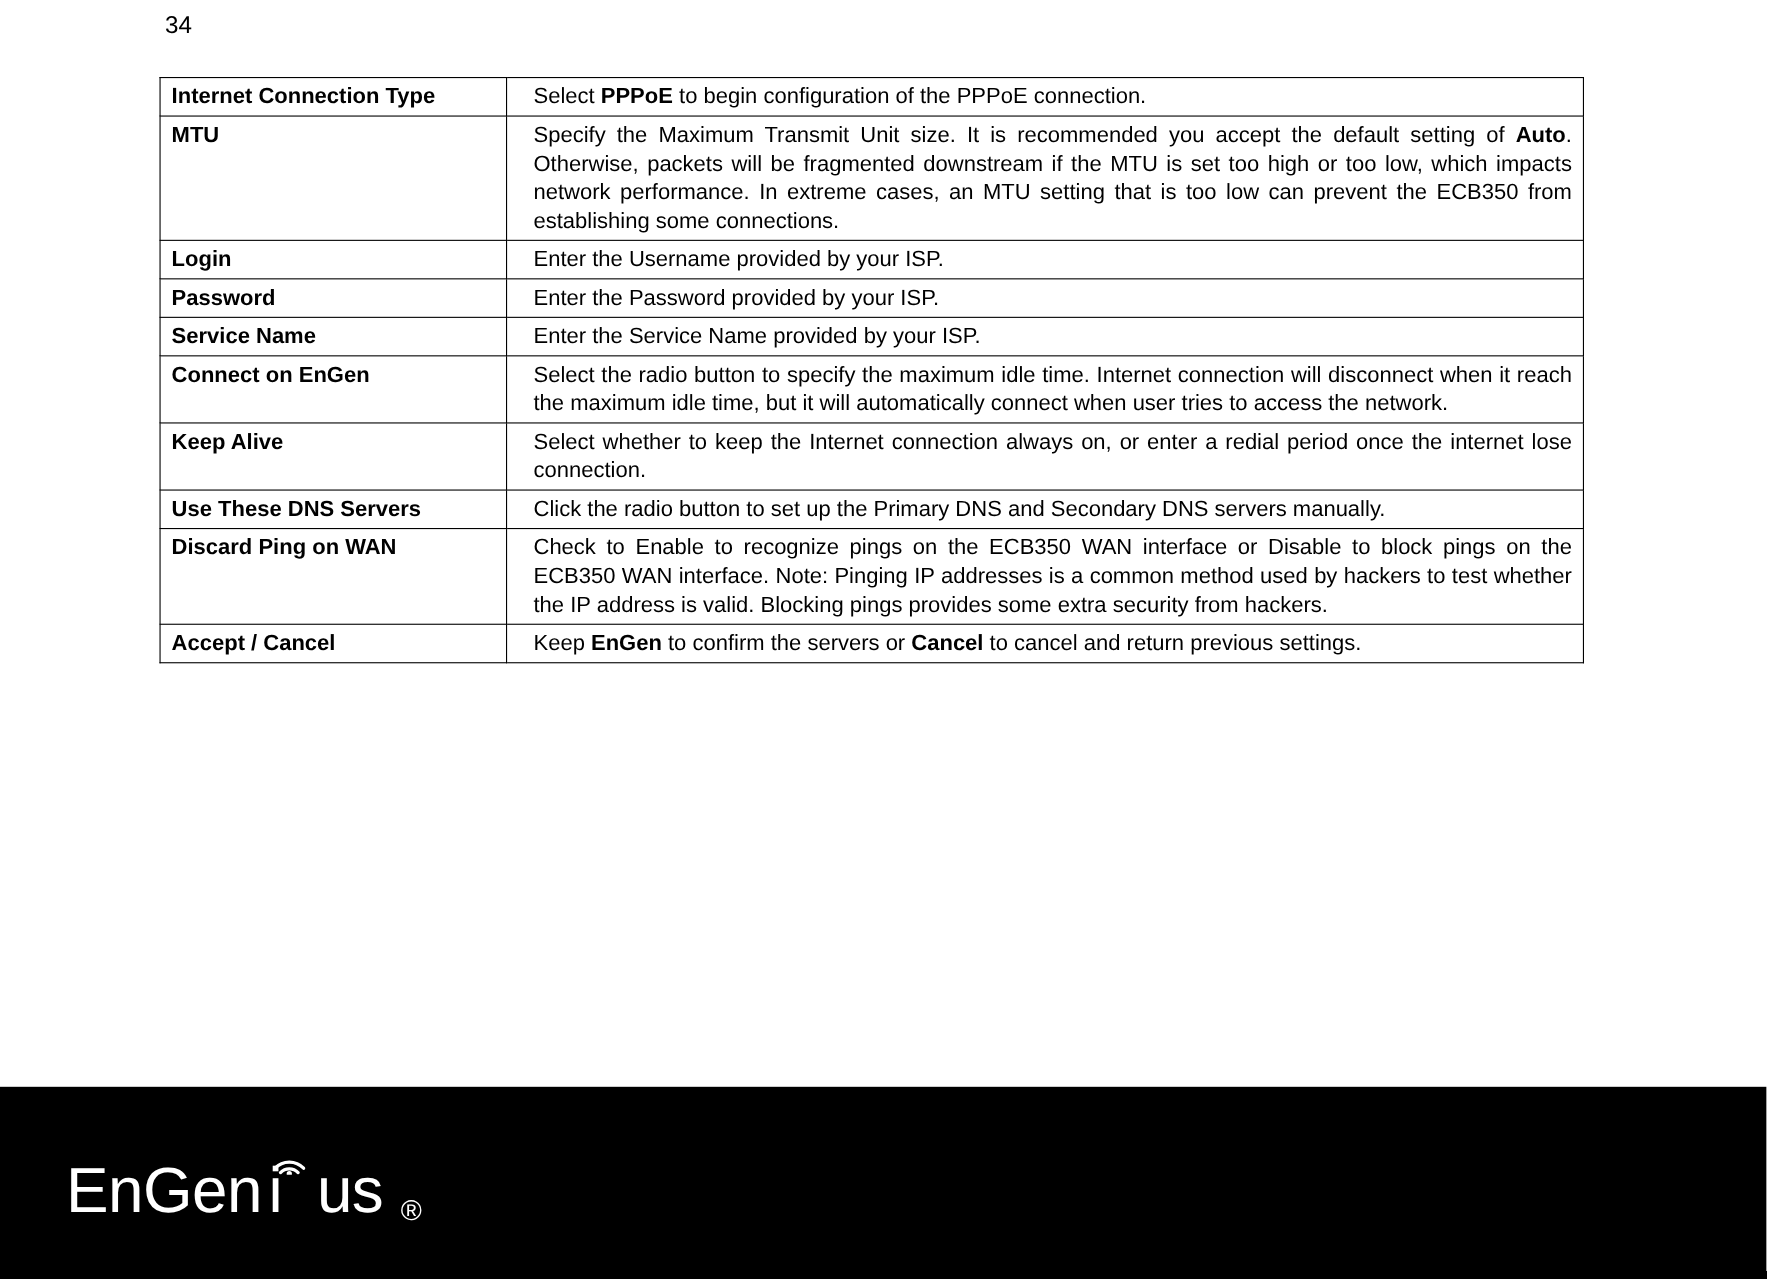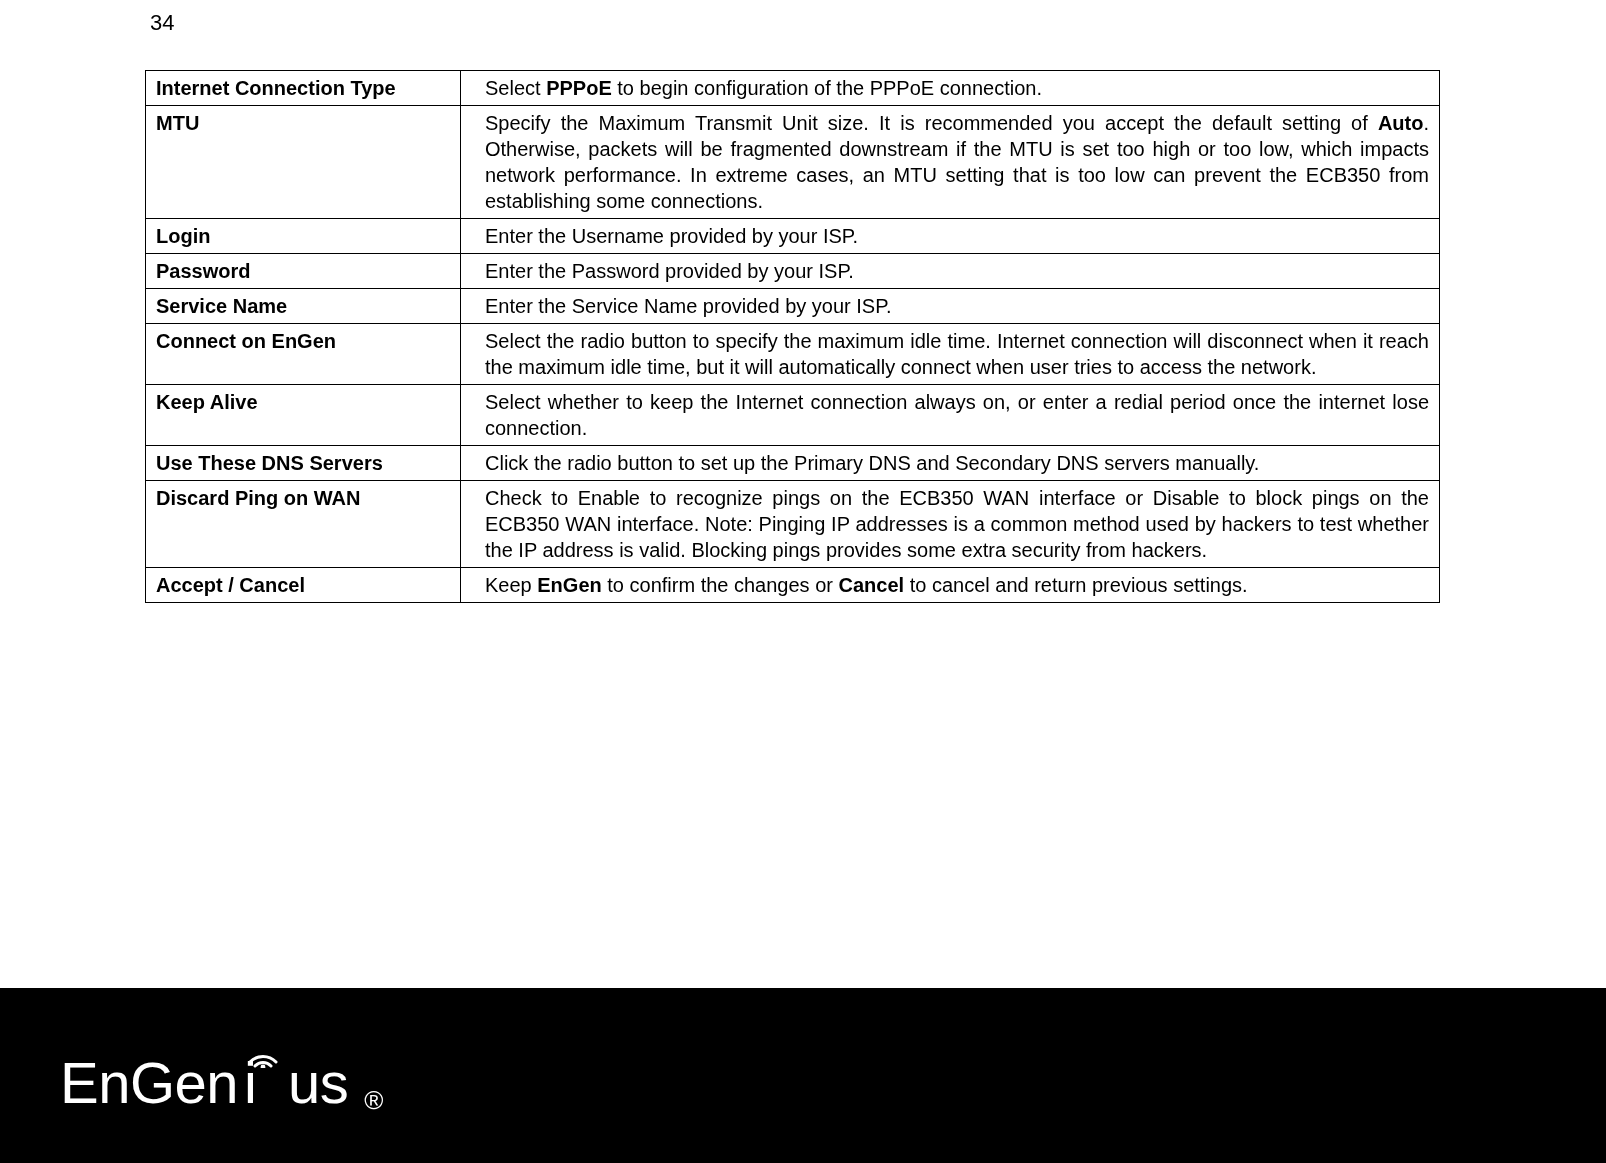--- a/index.html
+++ b/index.html
@@ -132,21 +132,21 @@
           <tr>
             <td class="label">Use These DNS Servers</td>
             <td class="desc"><span>Click the radio button to set up the Primary DNS and Secondary DNS servers manually.</span></td>
           </tr>
           <tr>
             <td class="label">Discard Ping on WAN</td>
             <td class="desc"><span>Check to Enable to recognize pings on the ECB350 WAN interface or Disable to block pings on the ECB350 WAN interface. Note: Pinging IP addresses is a common method used by hackers to test whether the IP address is valid. Blocking pings provides some extra security from hackers.</span></td>
           </tr>
           <tr>
             <td class="label">Accept / Cancel</td>
-            <td class="desc"><span>Keep </span><span class="bold">EnGen</span><span> to confirm the changes or </span><span class="bold">Cancel</span><span> to cancel and return previous settings.</span></td>
+            <td class="desc"><span>Keep </span><span class="bold">EnGen</span><span> to confirm the servers or </span><span class="bold">Cancel</span><span> to cancel and return previous settings.</span></td>
           </tr>
         </tbody>
     </table>
   </div>
 
   <div class="footer">
     <div class="logo">
       <span class="logo-text">EnGen</span>
       <span class="wifi-wrap">
         <svg class="wifi-svg" width="34" height="28" viewBox="0 0 34 28">

